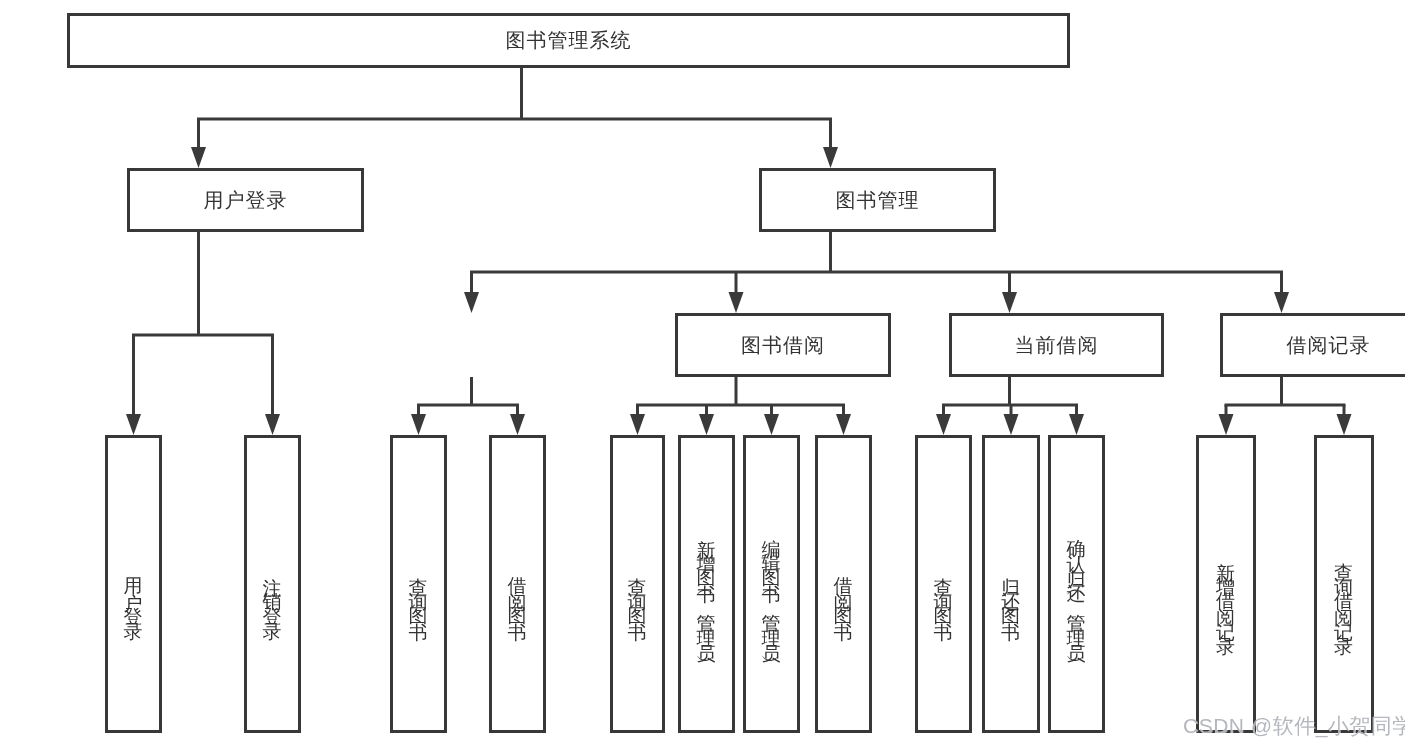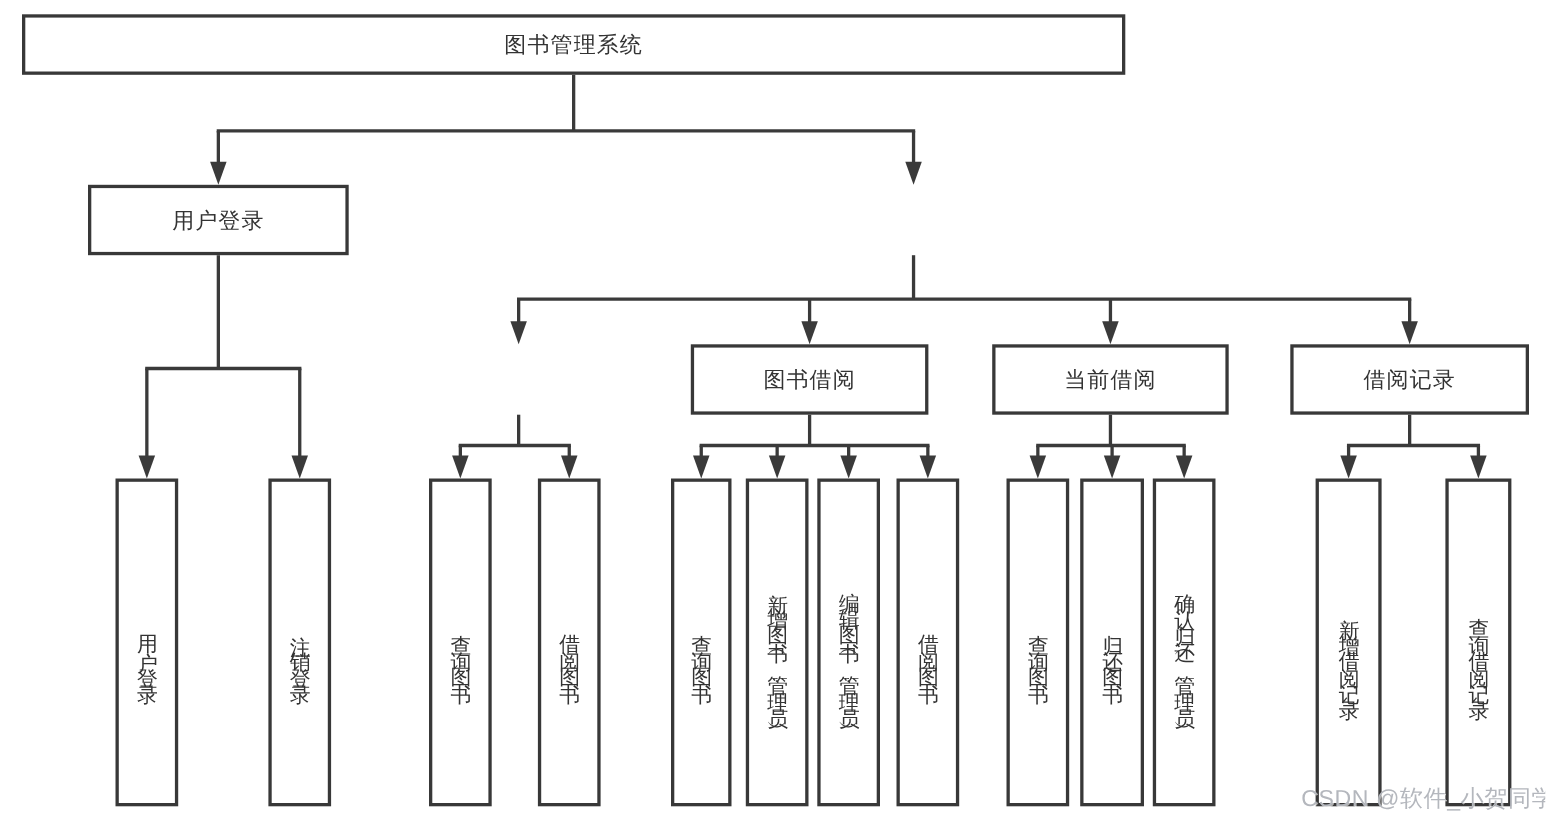--- a/index.html
+++ b/index.html
@@ -2,21 +2,21 @@
 <html><head>
 <meta charset="utf-8">
 <style>
   html,body{margin:0;padding:0;background:#fff;}
   #stage{
     position:relative;width:1405px;height:747px;background:#fff;overflow:hidden;
     font-family:"Liberation Sans", sans-serif;color:#333;
   }
   .box{
     position:absolute;border:3px solid #383838;background:#fff;box-sizing:border-box;
-    display:flex;align-items:center;justify-content:center;
+    display:flex;align-items:center;justify-content:center;margin-left:47px;
   }
   .hlabel{font-size:20px;color:#333;letter-spacing:1px;white-space:nowrap;}
   .leaf{
     position:absolute;top:435px;height:298px;border:3px solid #383838;background:#fff;
     box-sizing:border-box;display:flex;align-items:center;justify-content:center;z-index:2;
   }
   .vlabel{
     writing-mode:vertical-rl;text-orientation:mixed;
     font-size:19px;line-height:1;letter-spacing:15px;color:#333;
     margin-bottom:-15px; 
@@ -103,20 +103,23 @@
     </g>
   </svg>
 
   <div class="box" style="left:20px;top:13px;width:1003px;height:55px;">
     <span class="hlabel">图书管理系统</span>
   </div>
 
   <div class="box" style="left:80px;top:168px;width:237px;height:64px;">
     <span class="hlabel">用户登录</span>
   </div>
+  <div class="box" style="left:712px;top:168px;width:237px;height:64px;">
+    <span class="hlabel">图书管理</span>
+  </div>
 
   <div class="box" style="left:628px;top:313px;width:216px;height:64px;">
     <span class="hlabel">图书借阅</span>
   </div>
   <div class="box" style="left:902px;top:313px;width:215px;height:64px;">
     <span class="hlabel">当前借阅</span>
   </div>
   <div class="box" style="left:1173px;top:313px;width:217px;height:64px;align-items:center;">
     <span class="hlabel">借阅记录</span>
   </div>

